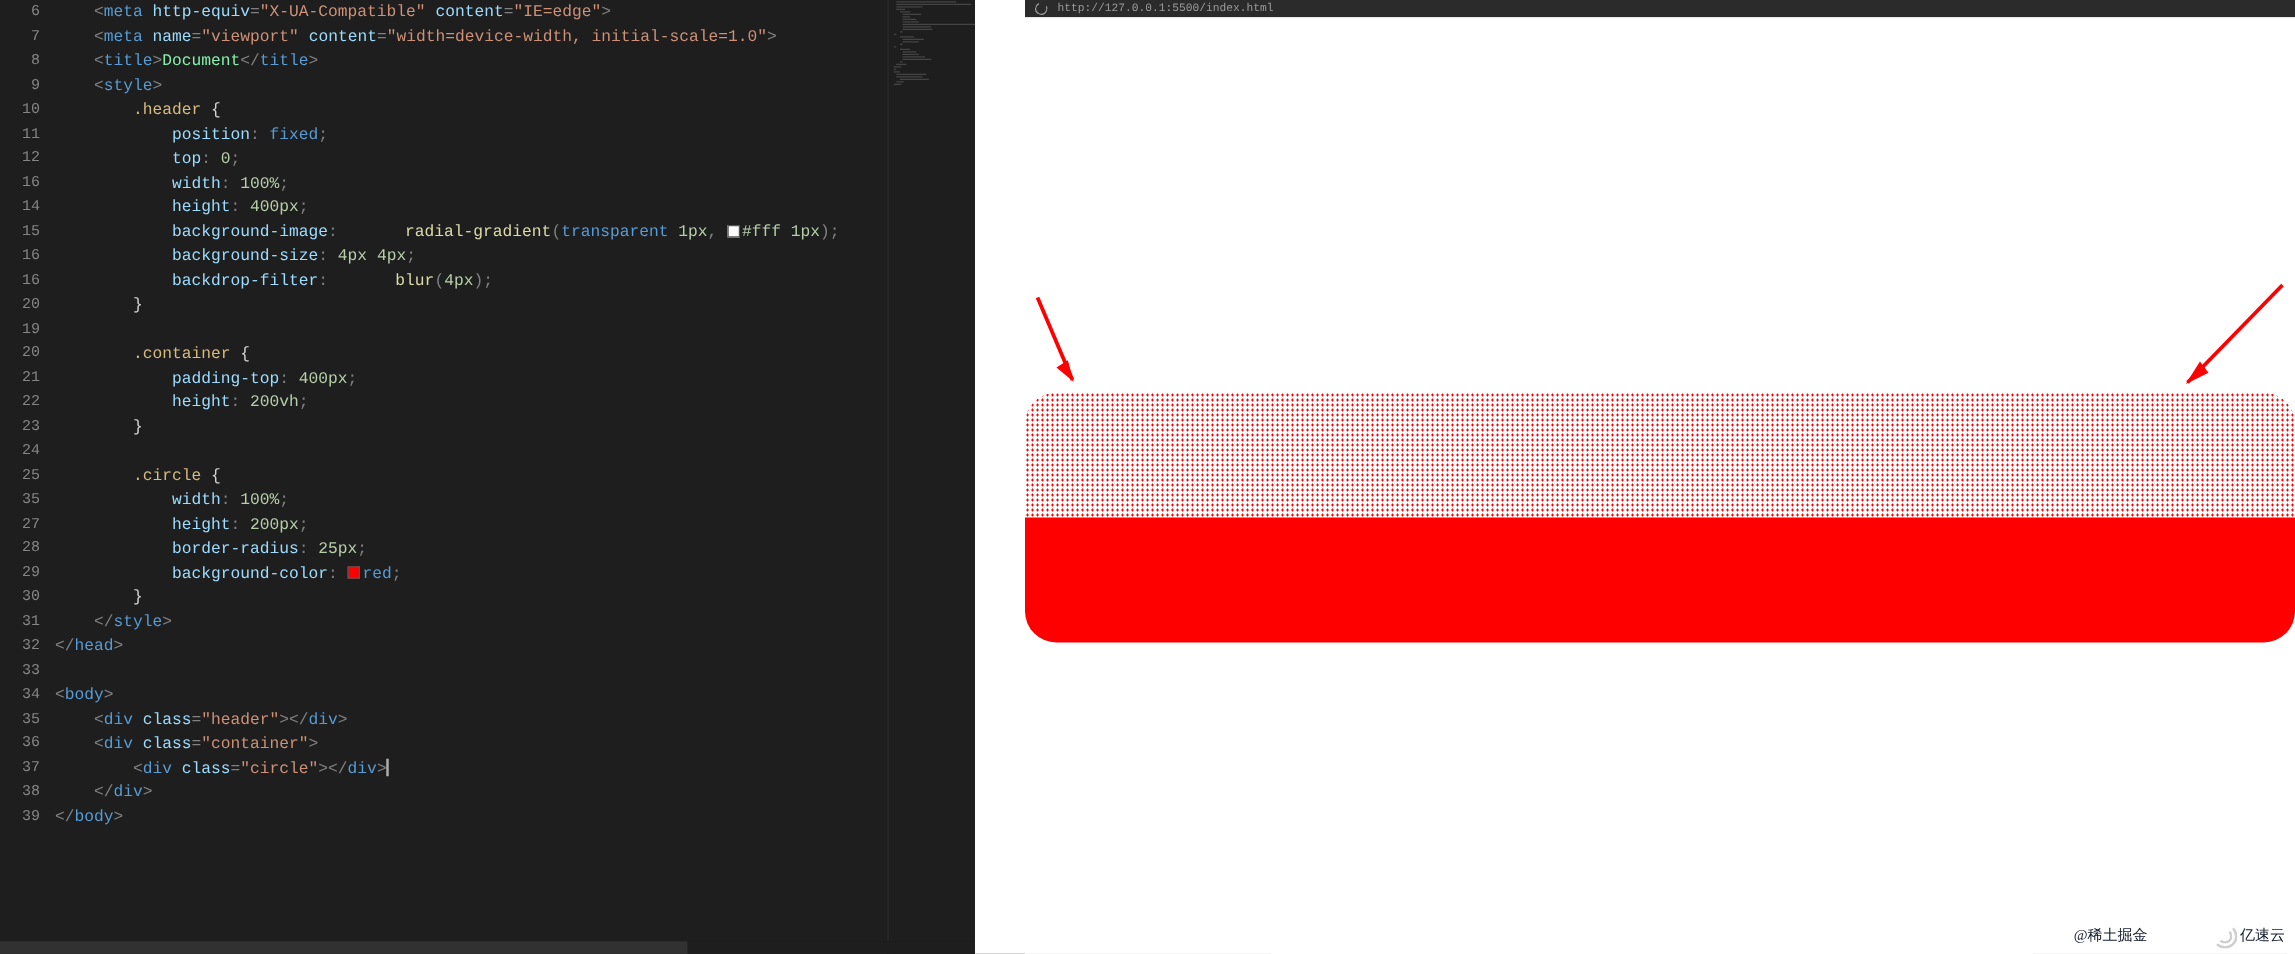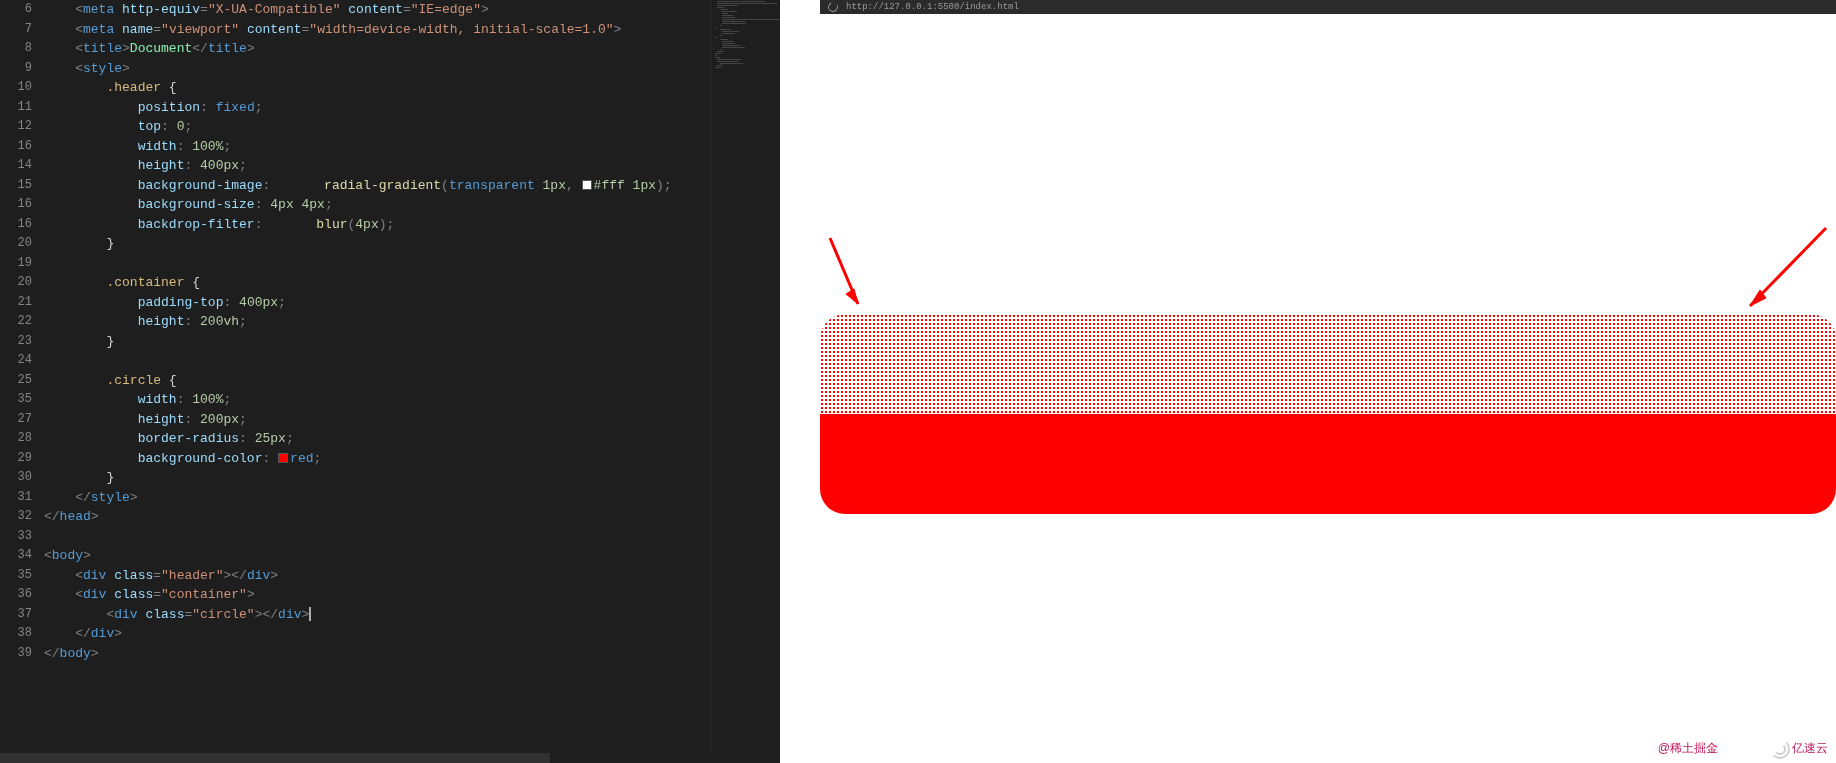--- a/index.html
+++ b/index.html
@@ -150,23 +150,23 @@
     position: absolute;
     z-index: 5;
     stroke: red;
     fill: red;
   }
 
   
   .wm1, .wm2 {
     position: absolute;
     bottom: 6px;
-    color: #be185d;
+    color: #0f172a;
     font-size: 12px;
-    font-family: Liberation Sans, sans-serif;
+    font-family: Liberation Serif, serif;
     display: flex;
     align-items: center;
     gap: 4px;
     z-index: 10;
   }
   .wm1 { right: 118px; }
   .wm2 { right: 8px; }
   .wm-swirl{
     display:inline-block; width:18px; height:18px; position:relative;
   }

